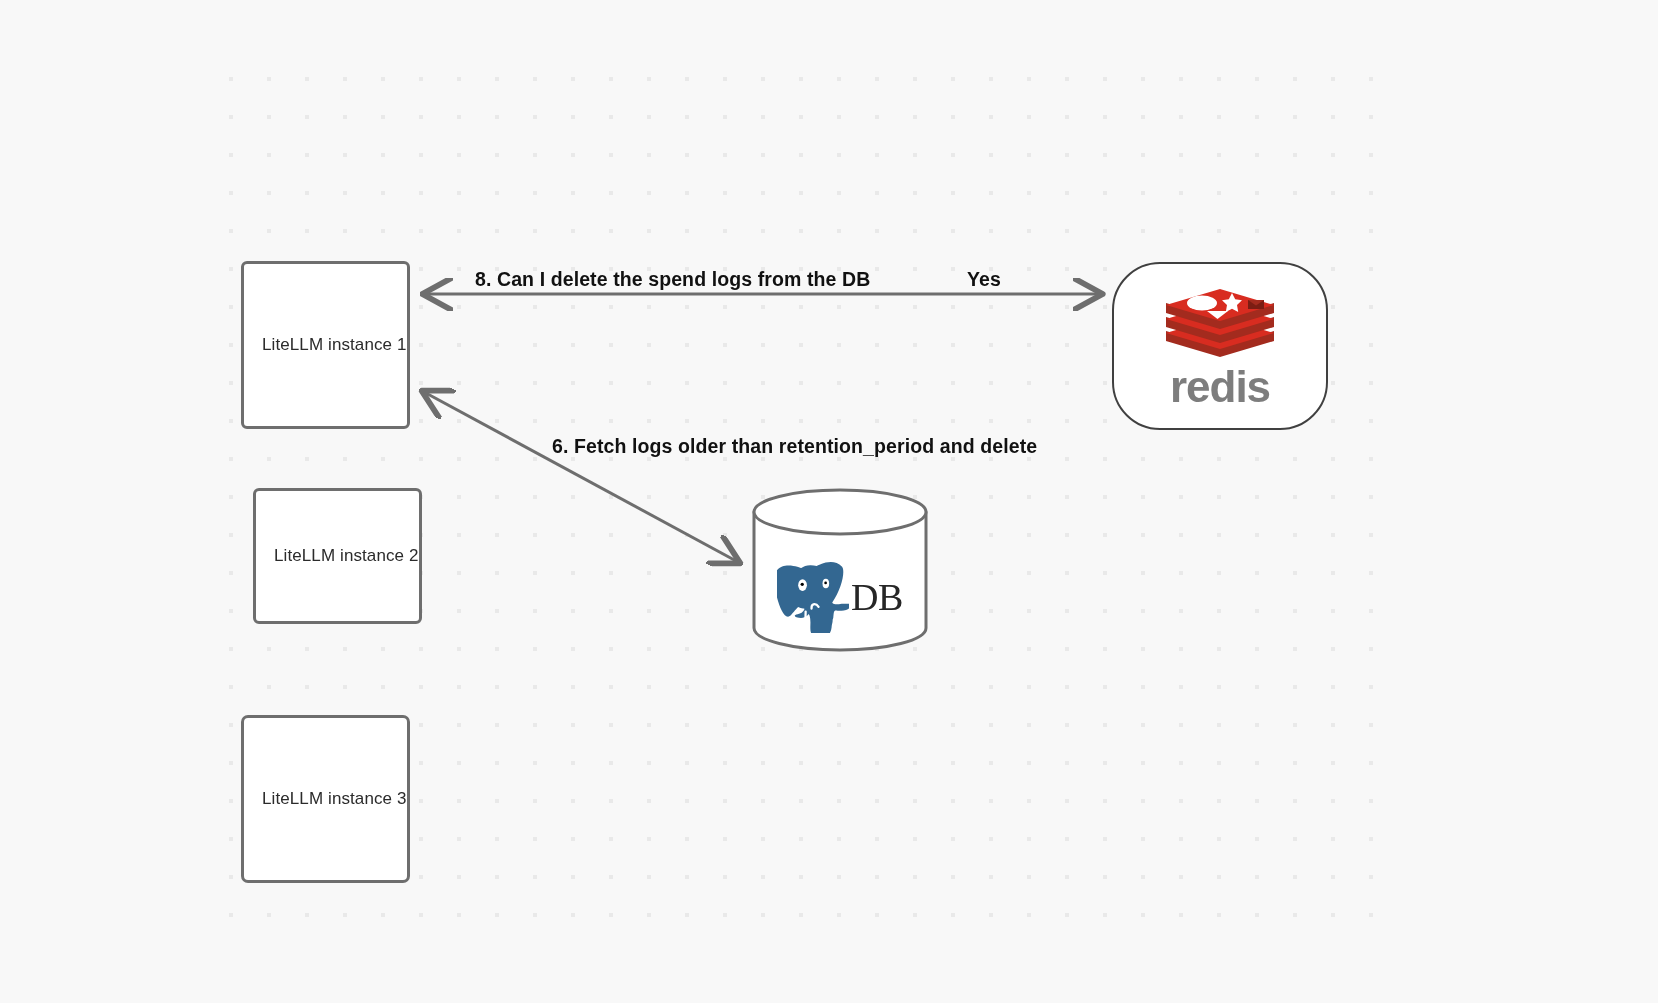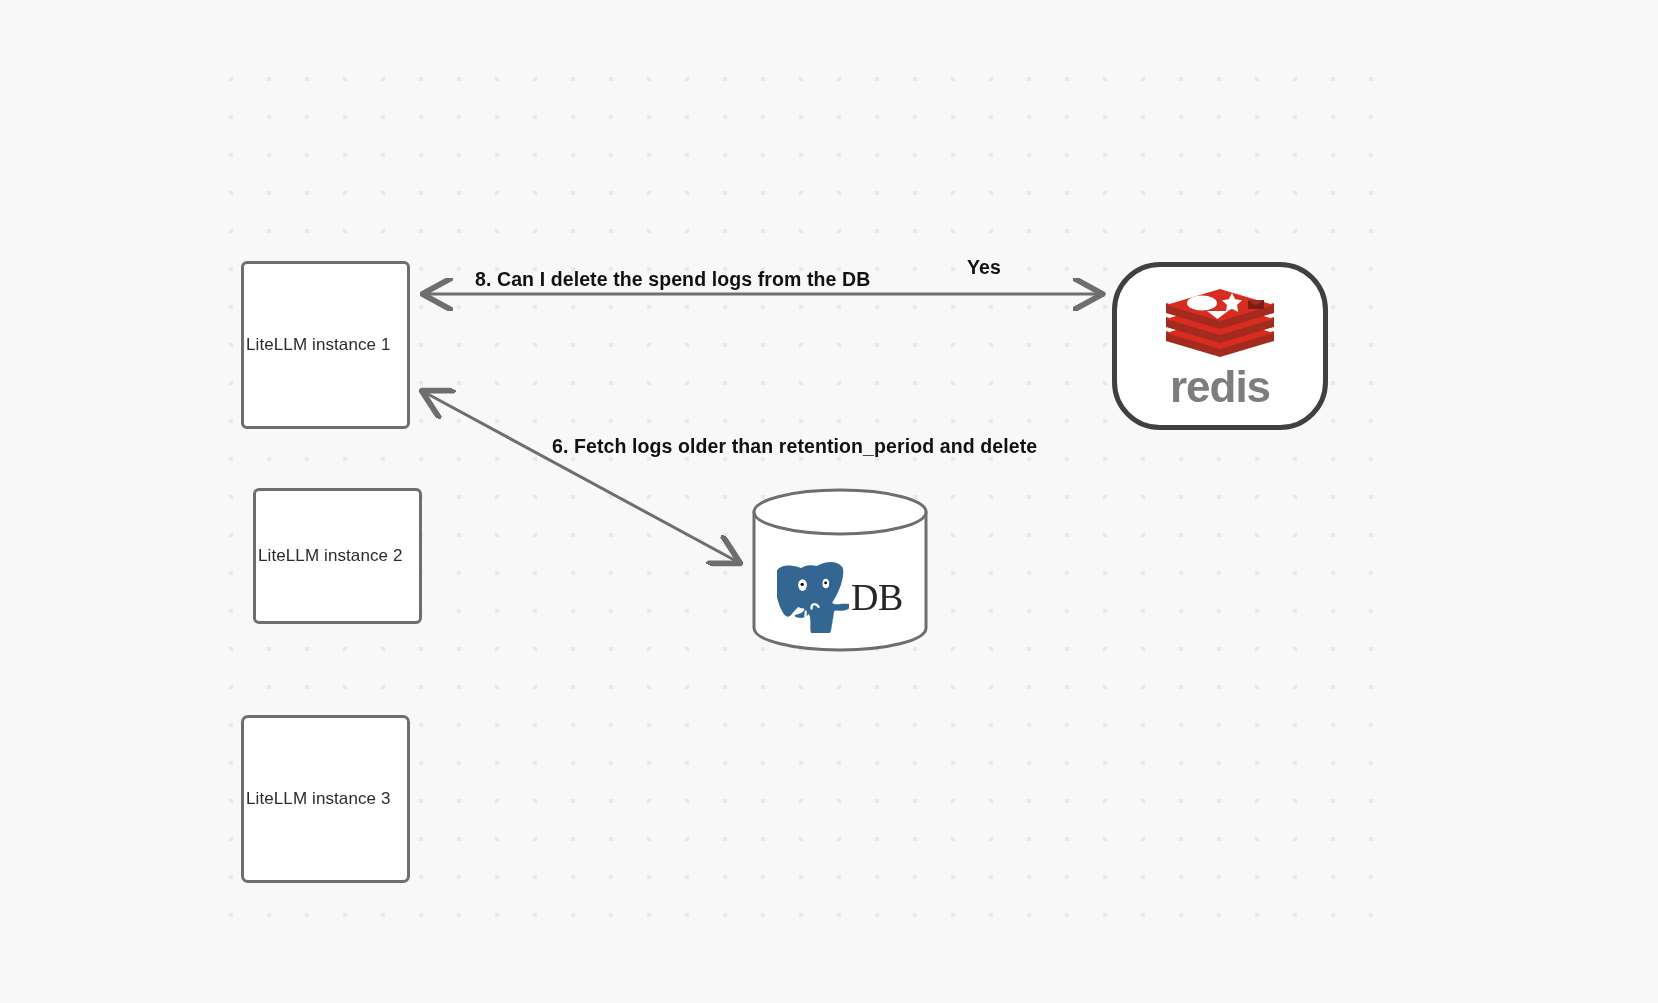--- a/index.html
+++ b/index.html
@@ -35,39 +35,39 @@
     background: #ffffff;
     border: 3px solid #6e6e6e;
     border-radius: 6px;
     display: flex;
     align-items: center;
     justify-content: flex-start;
   }
   .node-box .node-label {
     font-size: 17px;
     color: #2b2b2b;
-    padding-left: 2px;
+    padding-left: 18px;
     letter-spacing: 0.1px;
     white-space: nowrap;
   }
 
   #node-litellm-1 { left: 241px; top: 261px; width: 169px; height: 168px; }
   #node-litellm-2 { left: 241px; top: 488px; width: 169px; height: 136px; margin-left: 12px; }
   #node-litellm-3 { left: 241px; top: 715px; width: 169px; height: 168px; border-radius: 7px; }
 
   
   #node-redis {
     position: absolute;
     left: 1112px;
     top: 262px;
     width: 216px;
     height: 168px;
     box-sizing: border-box;
     background: #ffffff;
-    border: 5px solid #404040;
+    border: 2px solid #404040;
     border-radius: 48px;
     display: flex;
     flex-direction: column;
     align-items: center;
     justify-content: center;
   }
 
   
   #node-postgres {
     position: absolute;
@@ -97,21 +97,21 @@
   
   .edge-label {
     position: absolute;
     font-size: 19.5px;
     font-weight: bold;
     color: #111111;
     white-space: nowrap;
     letter-spacing: 0.1px;
   }
   #label-step1 { left: 475px; top: 268px; }
-  #label-step1-yes { left: 967px; top: 256px; }
+  #label-step1-yes { left: 967px; top: 268px; }
   #label-step2 { left: 552px; top: 435px; }
 
   svg.overlay {
     position: absolute;
     left: 0; top: 0;
     width: 1658px;
     height: 1003px;
     pointer-events: none;
   }
 </style>

